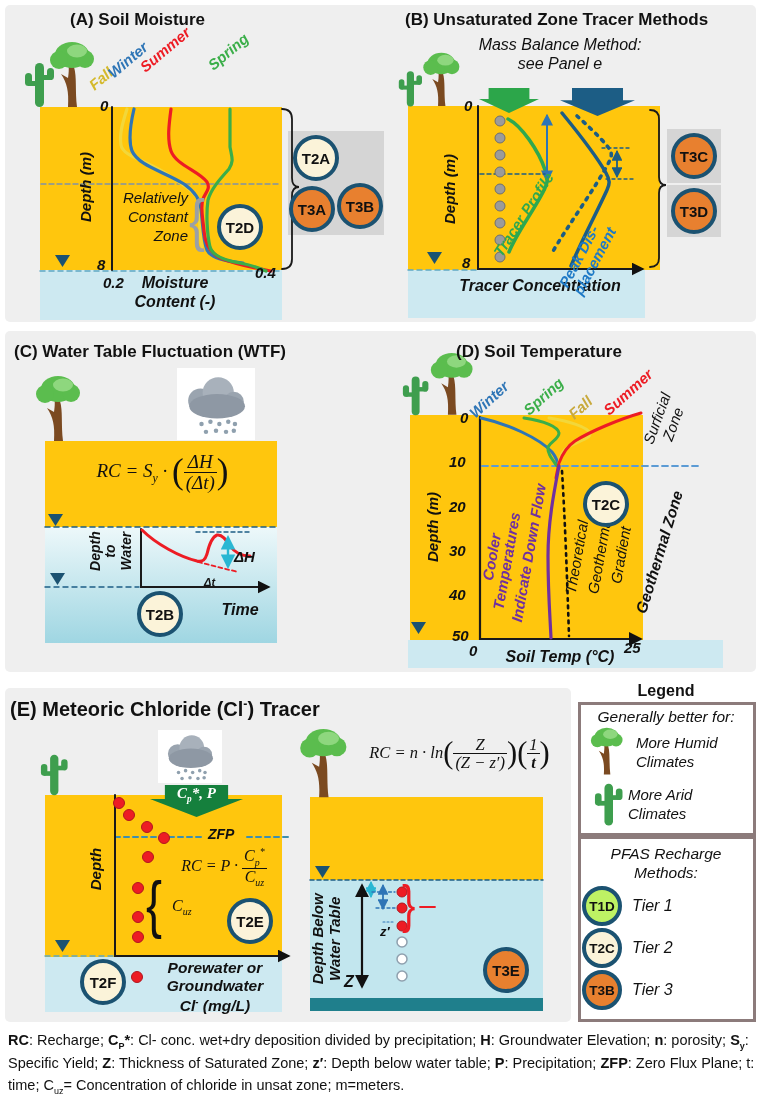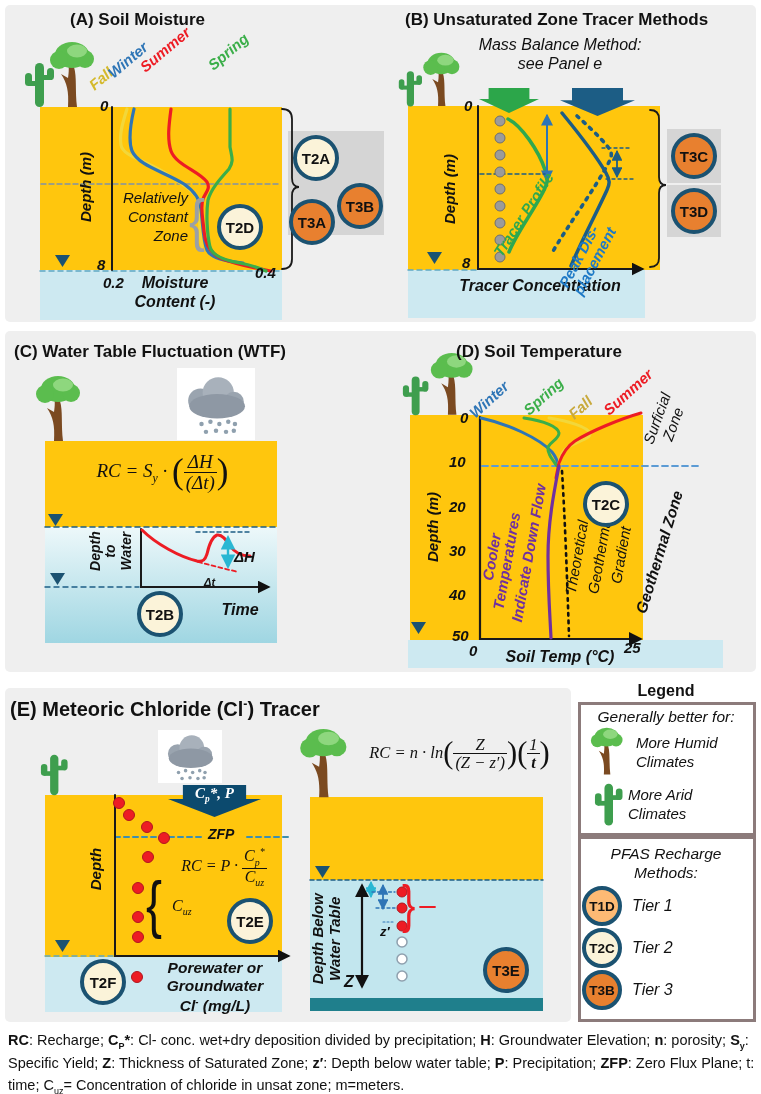--- a/index.html
+++ b/index.html
@@ -8,21 +8,21 @@
   .bg{position:absolute;background:#EFEFEF;border-radius:5px;z-index:0;}
   .box{position:absolute;z-index:1;}
   svg.overlay{position:absolute;left:0;top:0;z-index:2;pointer-events:none;}
   .txt{position:absolute;z-index:3;white-space:pre-line;line-height:1.2;}
   .b{font-weight:bold}.i{font-style:italic}
   .title{font-weight:bold;font-size:17px;}
   .num{font-style:italic;font-weight:bold;font-size:15px;}
   .badge{position:absolute;z-index:4;border-radius:50%;border:4px solid #1B5271;background:#FBF3D9;
          width:38px;height:38px;display:flex;align-items:center;justify-content:center;
          font-weight:bold;font-size:15px;}
-  .badge.orange{background:#E8802F}.badge.green{background:#fdba74}
+  .badge.orange{background:#E8802F}.badge.green{background:#bef264}
   .badge.sm{width:32px;height:32px;font-size:13.5px;}
   .arrowblk{position:absolute;z-index:2;clip-path:polygon(16% 0,84% 0,84% 44%,100% 44%,50% 100%,0 44%,16% 44%);}
   .formula{position:absolute;z-index:3;font-family:"Liberation Serif",serif;font-style:italic;text-align:center;}
   .formula .frac{display:inline-block;vertical-align:middle;text-align:center;line-height:1.05;}
   .formula .frac .num{display:block;border-bottom:1.4px solid #111;padding:0 2px;font-style:italic;font-weight:normal;font-size:inherit;}
   .formula .frac .den{display:block;padding:0 2px;}
   .formula .big{font-size:1.85em;font-weight:300;vertical-align:middle;line-height:0.75;font-style:normal;}
   sub,sup{font-size:0.62em;}
   .brace{position:absolute;z-index:3;font-weight:200;line-height:1;}
   .legendbox{position:absolute;z-index:1;background:#fff;border:3px solid #8C7B7B;}
@@ -233,21 +233,21 @@
       <circle cx="402" cy="926" r="5" fill="#ED1C24" stroke="#B0171F"></circle>
       <circle cx="402" cy="942" r="5" fill="#FFFFFF" stroke="#8FA0AE" stroke-width="1.5"></circle>
       <circle cx="402" cy="959" r="5" fill="#FFFFFF" stroke="#8FA0AE" stroke-width="1.5"></circle>
       <circle cx="402" cy="976" r="5" fill="#FFFFFF" stroke="#8FA0AE" stroke-width="1.5"></circle>
     </g>
     <polygon points="315,866 330,866 322.5,878" fill="#1B5271"></polygon>
   </svg>
 
   <div class="arrowblk" style="left:479px;top:88px;width:60px;height:25px;background:#2CA64A"></div>
   <div class="arrowblk" style="left:560px;top:88px;width:75px;height:28px;background:#1C5D85"></div>
-  <div class="arrowblk" style="left:168px;top:785px;width:93px;height:32px;background:#0c4a6e">
+  <div class="arrowblk" style="left:150px;top:785px;width:93px;height:32px;background:#15803d">
     <div class="formula" style="position:absolute;left:0;top:0;width:100%;text-align:center;color:#fff;font-weight:bold;font-size:15px">C<sub>p</sub>*, P</div>
   </div>
 
   <div class="txt title" style="left:70px;top:10px">(A) Soil Moisture</div>
   <div class="txt i" style="left:97px;top:76px;color:#D4B92C;font-weight:600;font-size:15px;transform:rotate(-40deg);transform-origin:left bottom">Fall</div>
   <div class="txt i" style="left:116px;top:64px;color:#2E75B6;font-weight:600;font-size:15px;transform:rotate(-40deg);transform-origin:left bottom">Winter</div>
   <div class="txt i" style="left:148px;top:58px;color:#ED1C24;font-weight:600;font-size:15px;transform:rotate(-40deg);transform-origin:left bottom">Summer</div>
   <div class="txt i" style="left:216px;top:56px;color:#3BAE49;font-weight:600;font-size:15px;transform:rotate(-40deg);transform-origin:left bottom">Spring</div>
   <div class="txt i" style="left:36px;top:178px;width:100px;text-align:center;font-weight:600;font-size:15px;transform:rotate(-90deg)">Depth (m)</div>
   <div class="txt num" style="left:100px;top:97px">0</div>
@@ -322,21 +322,21 @@
   <div class="txt i b" style="left:344px;top:972px;font-size:16px">Z</div>
   <div class="txt i b" style="left:380px;top:924px;font-size:13px">z′</div>
   <div class="brace" style="left:402px;top:878px;font-size:40px;color:#ED1C24;transform:scaleY(1.3);transform-origin:top">}</div>
 
   <div class="badge" style="left:217px;top:204px">
       <span>T2D</span>
     </div>
   <div class="badge" style="left:293px;top:135px">
       <span>T2A</span>
     </div>
-  <div class="badge orange" style="left:289px;top:199px">
+  <div class="badge orange" style="left:289px;top:186px">
       <span>T3A</span>
     </div>
   <div class="badge orange" style="left:337px;top:183px">
       <span>T3B</span>
     </div>
   <div class="badge orange" style="left:671px;top:133px">
       <span>T3C</span>
     </div>
   <div class="badge orange" style="left:671px;top:188px">
       <span>T3D</span>

